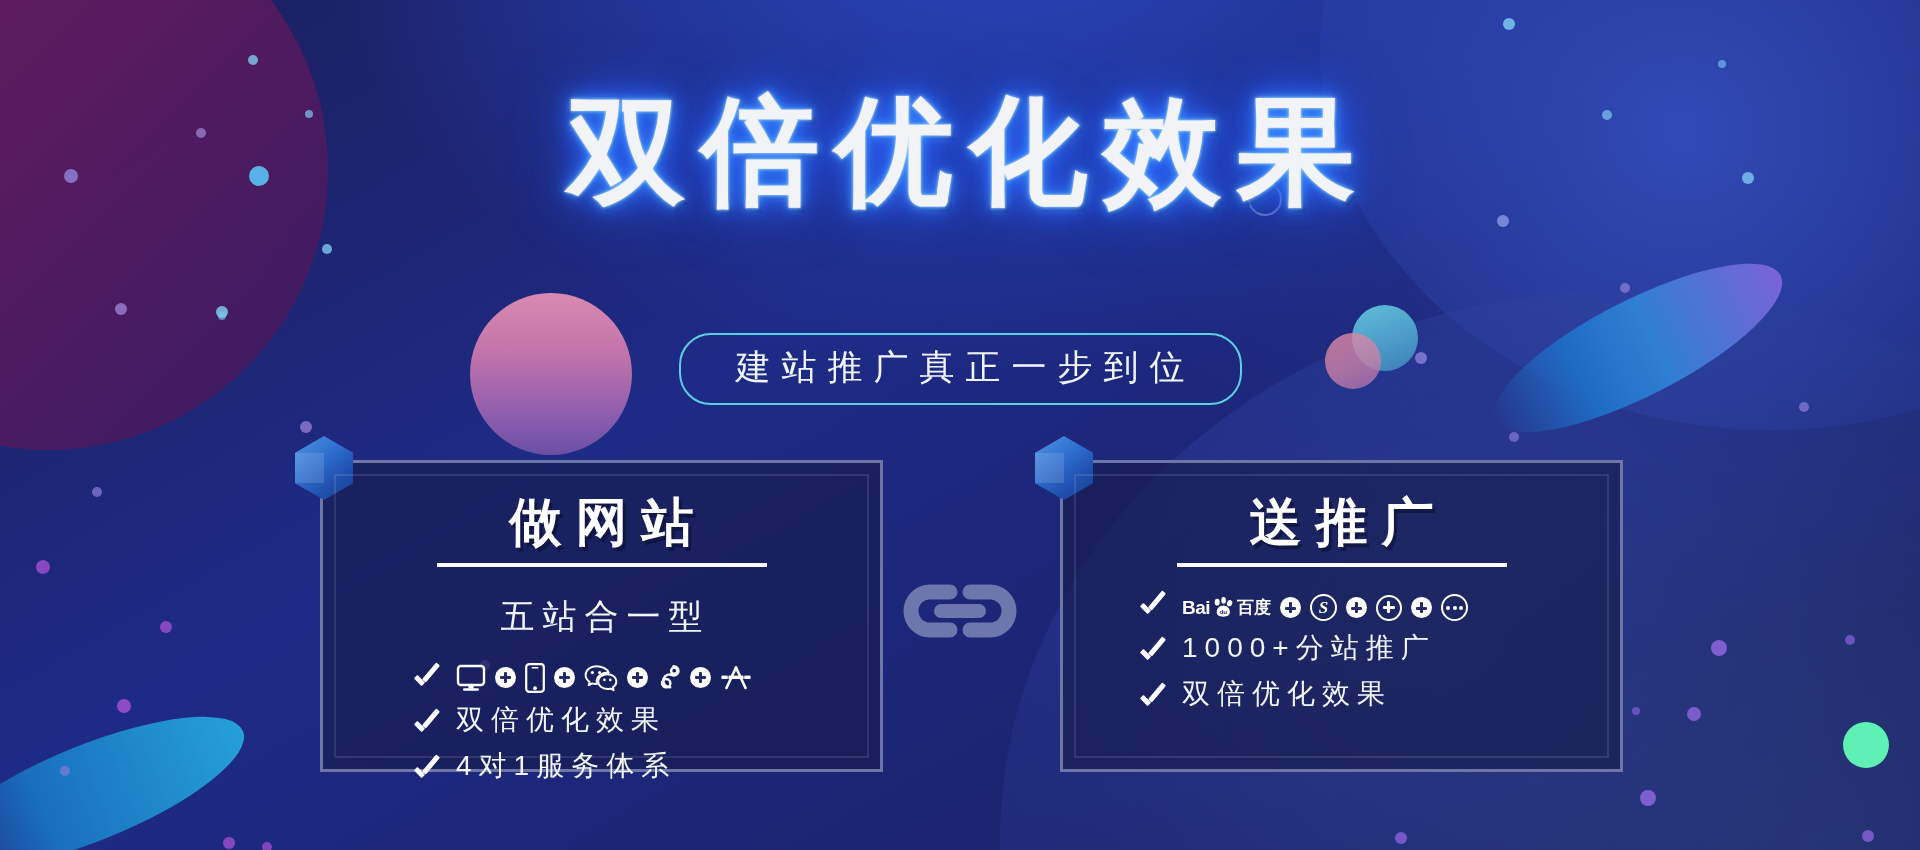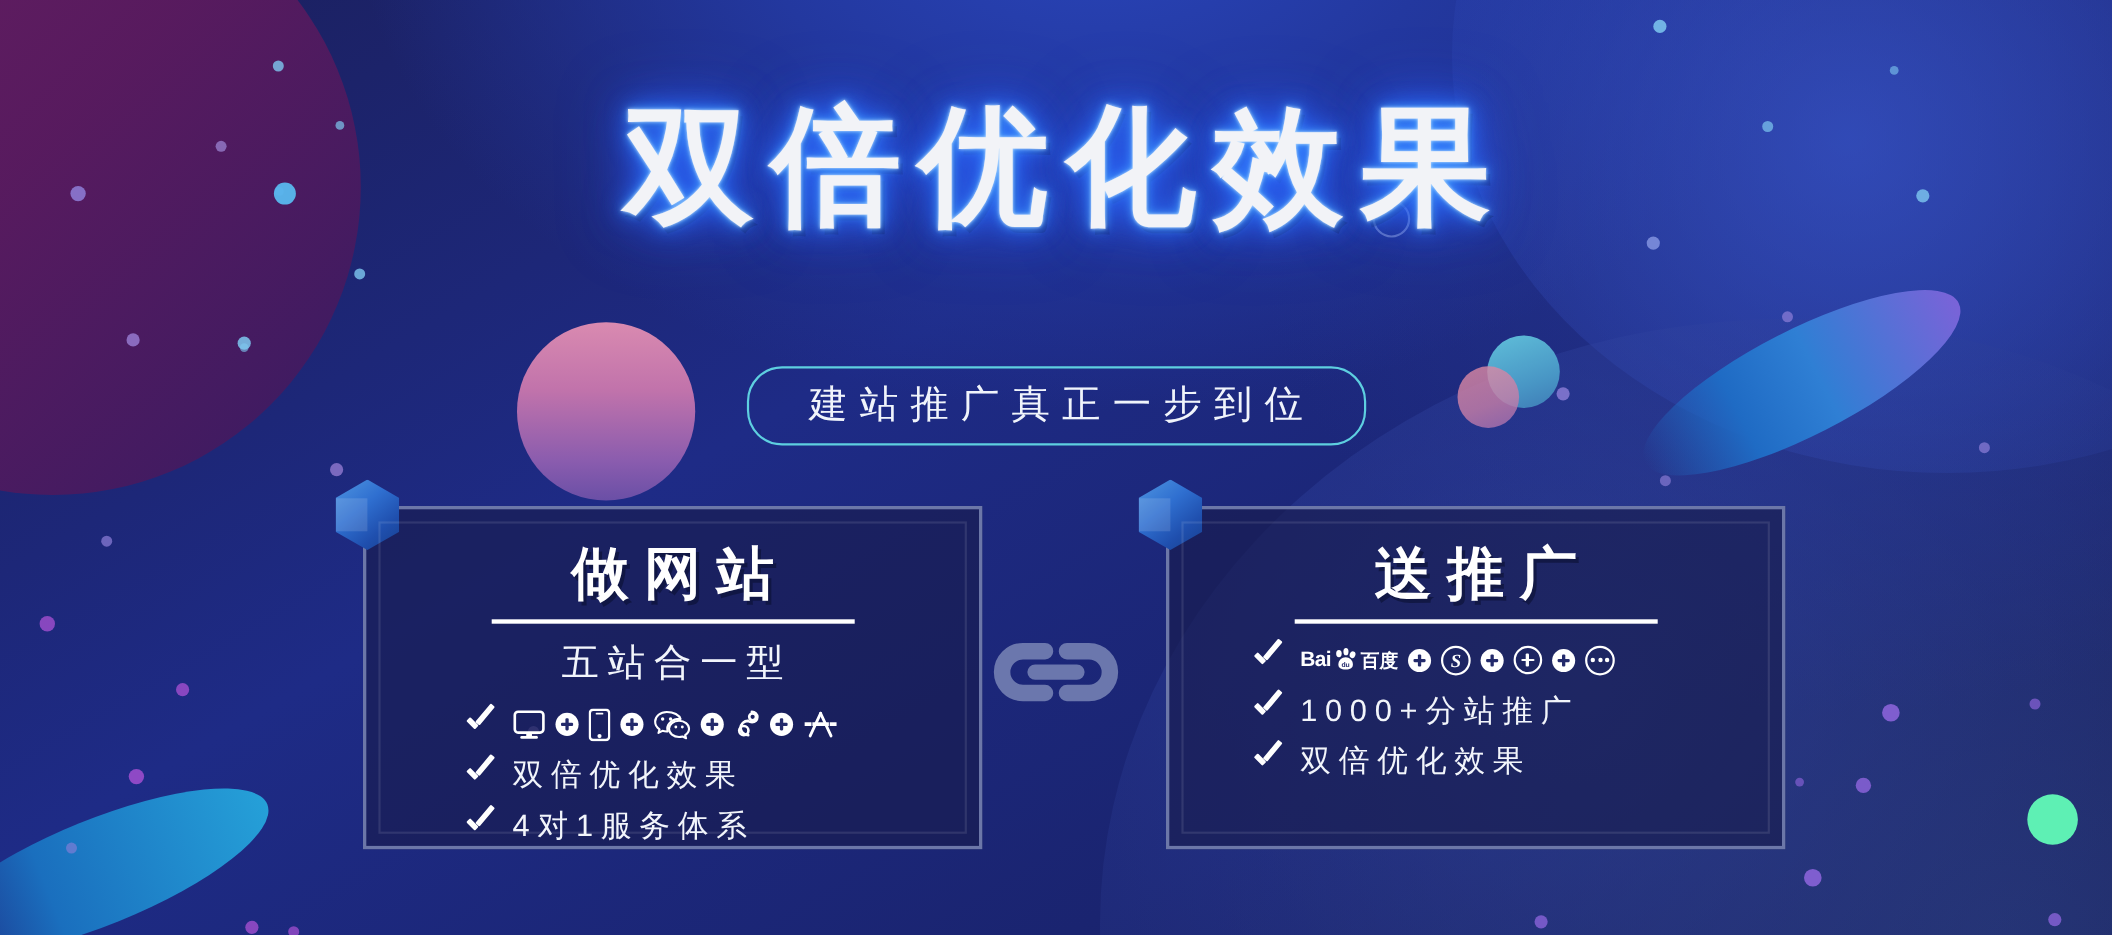--- a/index.html
+++ b/index.html
@@ -95,21 +95,21 @@
     padding-left:11px;display:inline-block;
   }
 
   
   #panels{position:absolute;left:0;top:452px;width:1920px;height:330px;}
 
   .panel{
     position:absolute;top:8px;width:563px;height:312px;
     border:3px solid #6c77a8;background:rgba(24,27,76,.62);
   }
-  #panel-left{left:330px;}
+  #panel-left{left:320px;}
   #panel-right{left:1060px;}
 
   .panel-inner{
     position:absolute;inset:11px;border:2px solid rgba(255,255,255,.10);
     padding-top:16px;text-align:center;
   }
 
   .hexagon{
     position:absolute;left:-28px;top:-27px;width:58px;height:64px;
     clip-path:polygon(50% 0%,100% 26%,100% 74%,50% 100%,0% 74%,0% 26%);
@@ -125,25 +125,25 @@
     font-size:52px;font-weight:700;letter-spacing:14px;color:#ffffff;
     padding-left:14px;line-height:1.16;
     text-shadow:3px 4px 0 rgba(10,14,46,.55);
     text-decoration:none;
   }
   .title-rule{
     width:330px;height:4px;background:#ffffff;margin:11px auto 0;
   }
   .panel-sub{
     font-size:34px;letter-spacing:8px;color:#f2f5fb;font-weight:400;
-    padding-left:8px;margin-top:14px;line-height:1.3;
+    padding-left:8px;margin-top:27px;line-height:1.3;
   }
 
   .bullets{margin-top:12px;padding-left:76px;text-align:left;}
-  .bullet-row{display:flex;align-items:center;height:42px;margin-bottom:4px;}
+  .bullet-row{display:flex;align-items:flex-end;height:42px;margin-bottom:4px;}
   .check{
     width:30px;height:22px;flex:0 0 30px;margin-right:14px;position:relative;
   }
   .check::before{
     content:"";position:absolute;left:2px;top:7px;width:11px;height:5px;
     background:#fff;transform:rotate(45deg);border-radius:1px;
   }
   .check::after{
     content:"";position:absolute;left:8px;top:-1px;width:22px;height:5px;
     background:#fff;transform:rotate(-50deg);border-radius:1px;

